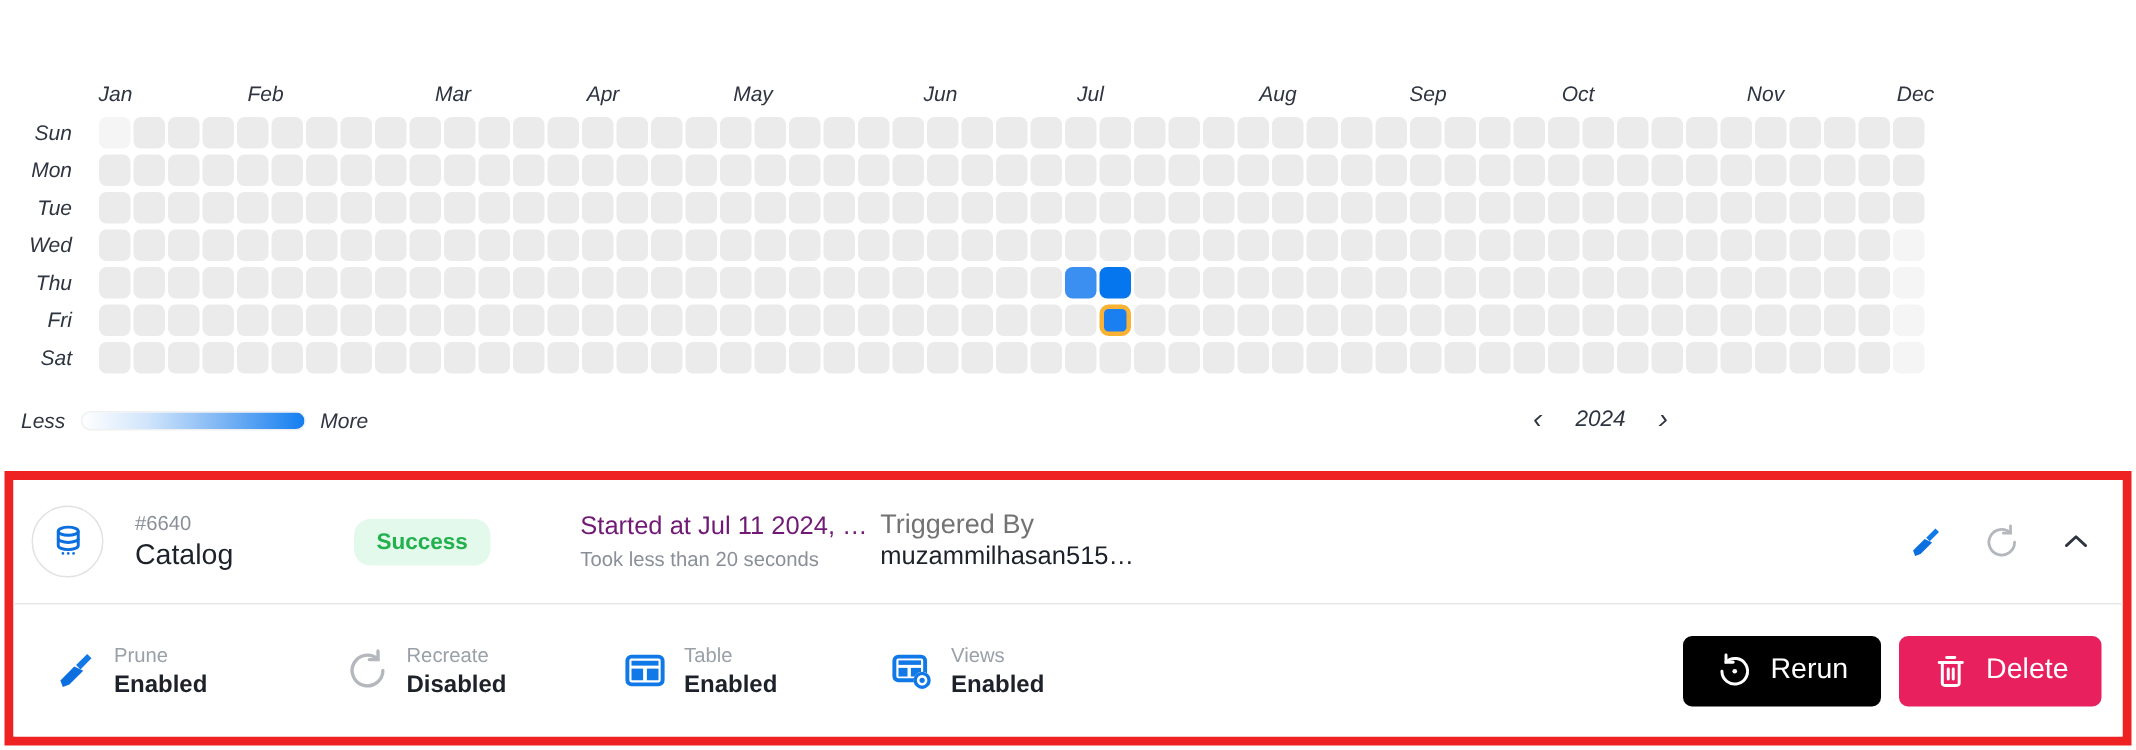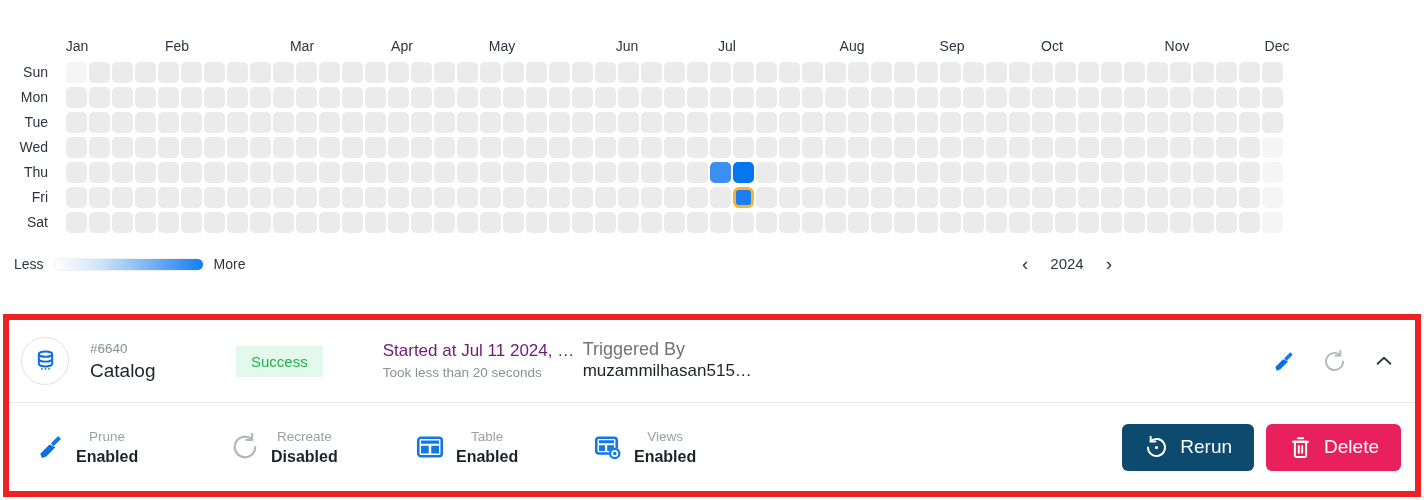--- a/index.html
+++ b/index.html
@@ -6,23 +6,24 @@
   html, body {
     margin: 0; padding: 0;
     width: 1424px; height: 500px;
     background: #ffffff;
     font-family: "Liberation Sans", sans-serif;
     overflow: hidden;
   }
 
   
   #heatmap-section {
-    position: absolute; left: 0; top: 0;
+    position: absolute; left: 0; top: 16px;
     width: 1144px; height: 300px;
     background: #ffffff;
+    font-style: italic;
   }
 
   #month-labels {
     position: absolute; left: 66px; top: 36px;
     width: 1320px; height: 20px;
   }
   .month-label {
     position: absolute; top: 0;
     font-size: 14px; color: #2e3440;
     line-height: 20px;
@@ -108,22 +109,23 @@
     flex: 0 0 auto;
   }
 
   .idblock { margin-left: 21px; width: 140px; }
   .idblock .sub { font-size: 13.5px; color: #8a8f98; line-height: 19px; }
   .idblock .main { font-size: 19px; color: #1d2129; line-height: 25px; }
 
   .status-pill {
     background: #e3f9ec; color: #22b14c;
     font-size: 15px;
-    padding: 7px 15px; border-radius: 1px;
+    padding: 7px 15px; border-radius: 11px;
     margin-left: 6px;
+    font-weight: bold;
   }
 
   .started { margin-left: 60px; width: 200px; }
   .started .main {
     font-size: 17px; color: #701a75; line-height: 24px;
     white-space: nowrap; overflow: hidden;
   }
   .started .sub { font-size: 13.5px; color: #8a8f98; line-height: 20px; }
 
   .progress-col { margin-left: 8px; width: 190px; }
@@ -146,33 +148,33 @@
     padding-right: 6px;
   }
   .icon-btn { cursor: pointer; display: flex; align-items: center; }
 
   
   #detail-row {
     flex: 1;
     display: flex; align-items: center;
     padding: 0 14px 0 26px;
   }
-  .detail-item { display: flex; align-items: center; gap: 11px; text-align: center; }
+  .detail-item { display: flex; align-items: center; gap: 11px; }
   .detail-item .txt .sub { font-size: 13.5px; color: #9aa0a8; line-height: 19px; }
   .detail-item .txt .main { font-size: 16px; color: #1d2129; font-weight: bold; line-height: 22px; }
 
   #detail-actions { margin-left: auto; display: flex; align-items: center; gap: 12px; }
   .btn {
     display: flex; align-items: center; gap: 11px;
     height: 47px; padding: 0 22px;
     border-radius: 6px; border: none;
     color: #ffffff; font-size: 19px; cursor: pointer;
     font-family: "Liberation Sans", sans-serif;
   }
-  .btn-rerun { background: #0c4a6e; align-items: center; }
+  .btn-rerun { background: #000000; align-items: center; }
   .btn-delete { background: #e8205e; }
 </style>
 </head>
 <body>
 
 <div id="heatmap-section">
 
   <div id="month-labels">
       <span class="month-label" style="left: 11px;">Jan</span>
       <span class="month-label" style="left: 111px;">Feb</span>

